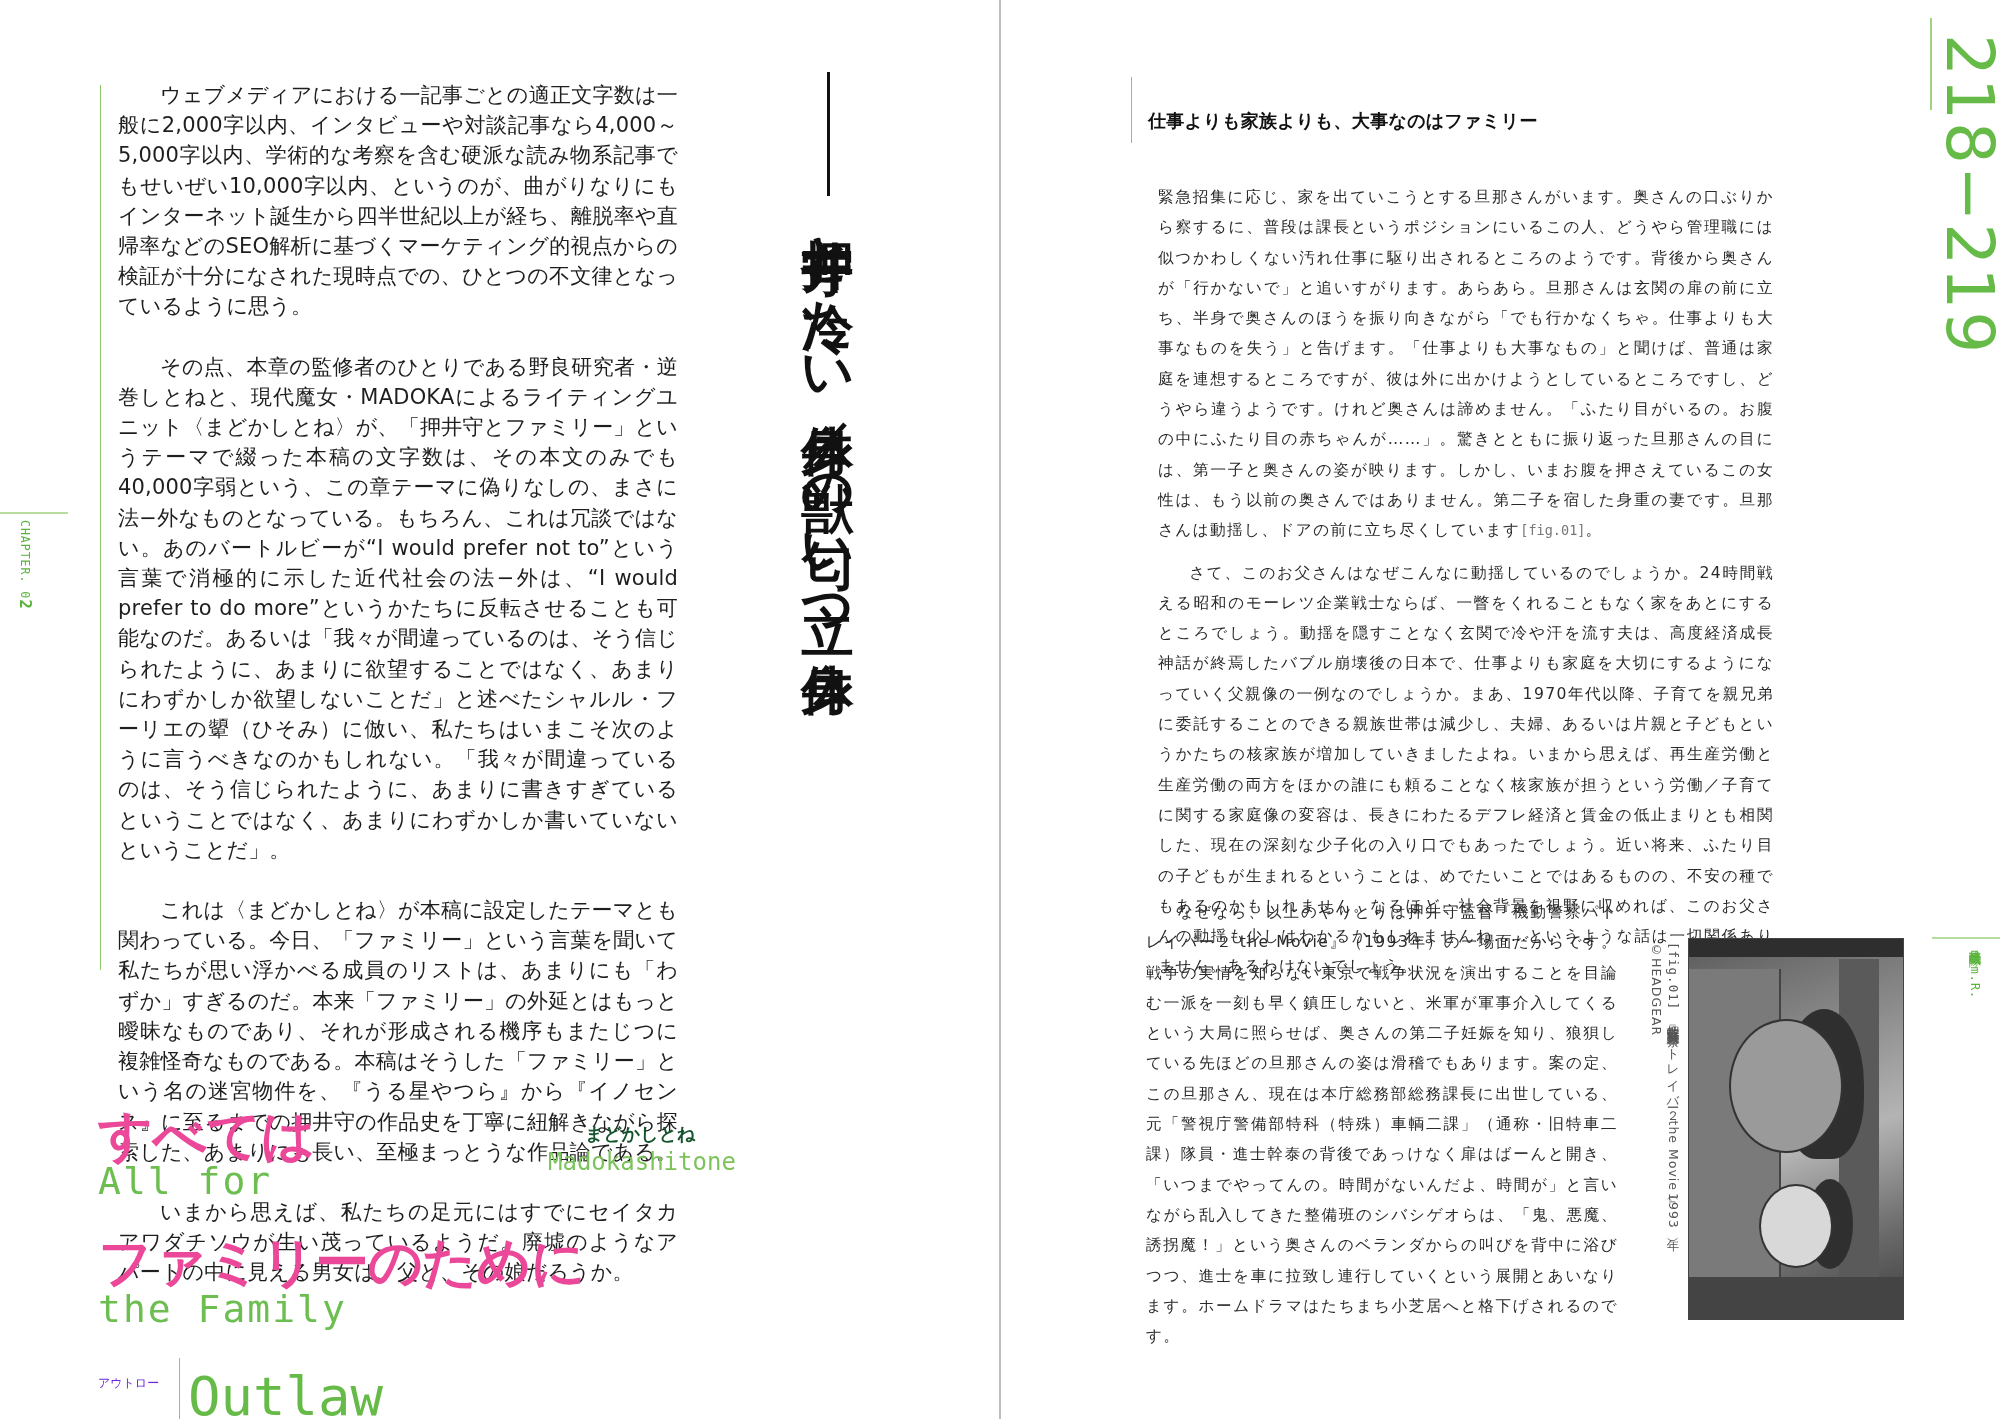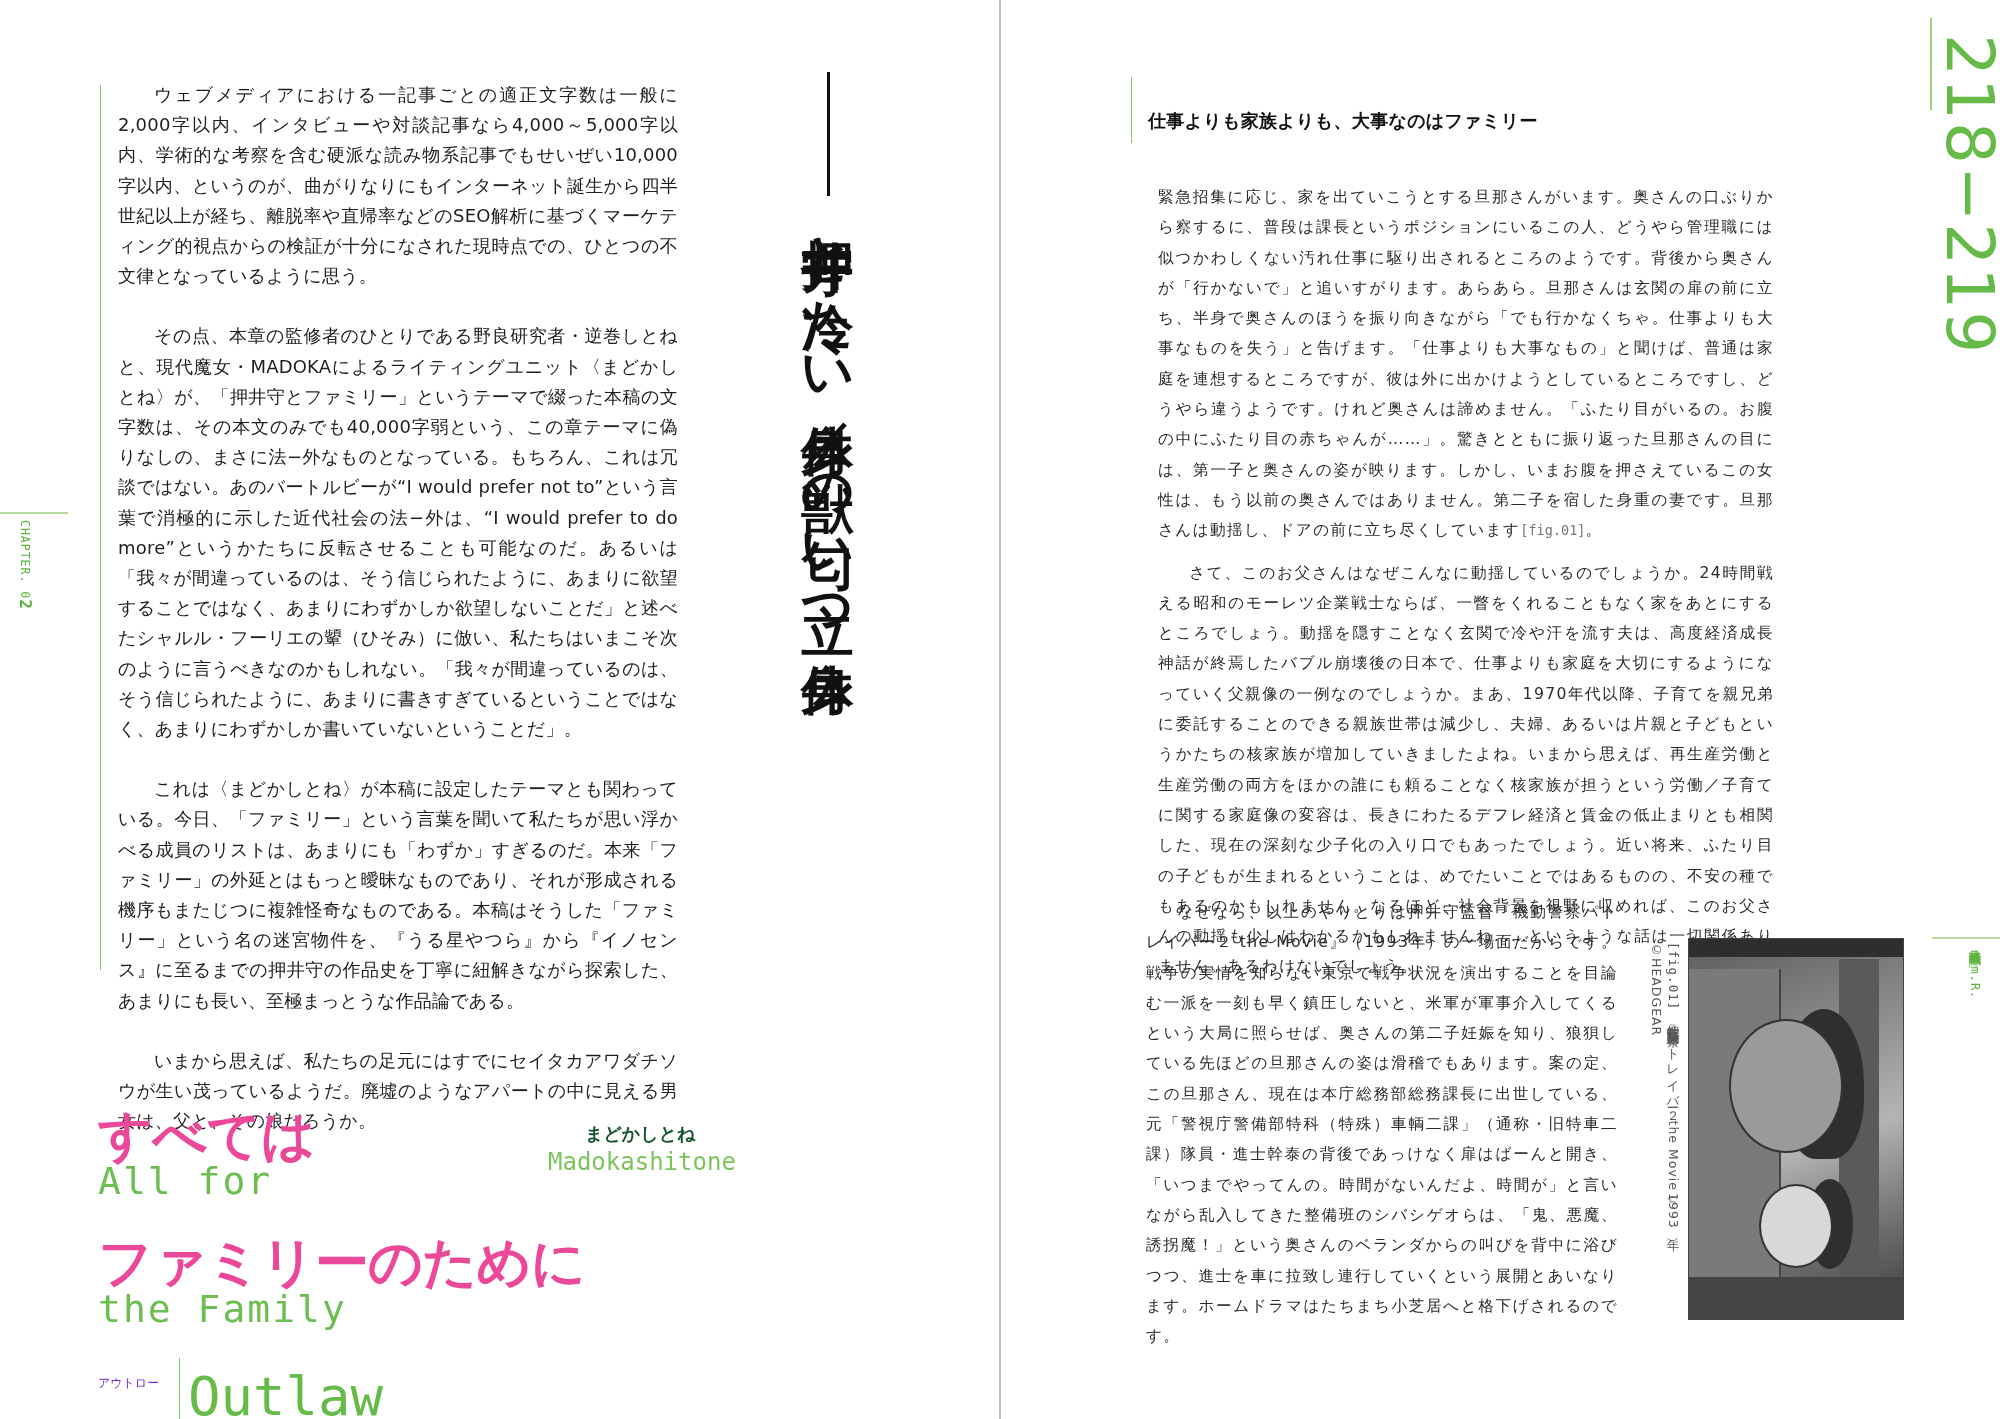--- a/index.html
+++ b/index.html
@@ -9,21 +9,21 @@
     }
     .abs { position: absolute; }
 
     
     .gutter { left: 999px; top: 0; width: 2px; height: 1419px; background: #bdbdbd; }
 
     
     .left-rule { left: 100px; top: 85px; width: 1px; height: 885px; background: #8cc96a; }
     .left-body {
       left: 118px; top: 80px; width: 560px;
-      font-size: 18px; line-height: 30.2px; letter-spacing: 0.2px;
+      font-size: 21px; line-height: 30.2px; letter-spacing: 0.2px;
       text-align: justify; color: #1e1e1e;
     }
     .left-body p { margin: 0 0 30px 0; text-indent: 2em; }
 
     
     .chapter-rule { left: 0; top: 512px; width: 68px; height: 2px; background: #b7dca0; }
     .chapter-label {
       left: 16px; top: 520px; writing-mode: vertical-rl;
       font-family: "DejaVu Sans Mono", monospace; font-size: 11.5px; letter-spacing: 1px;
       color: #5ab43c;

